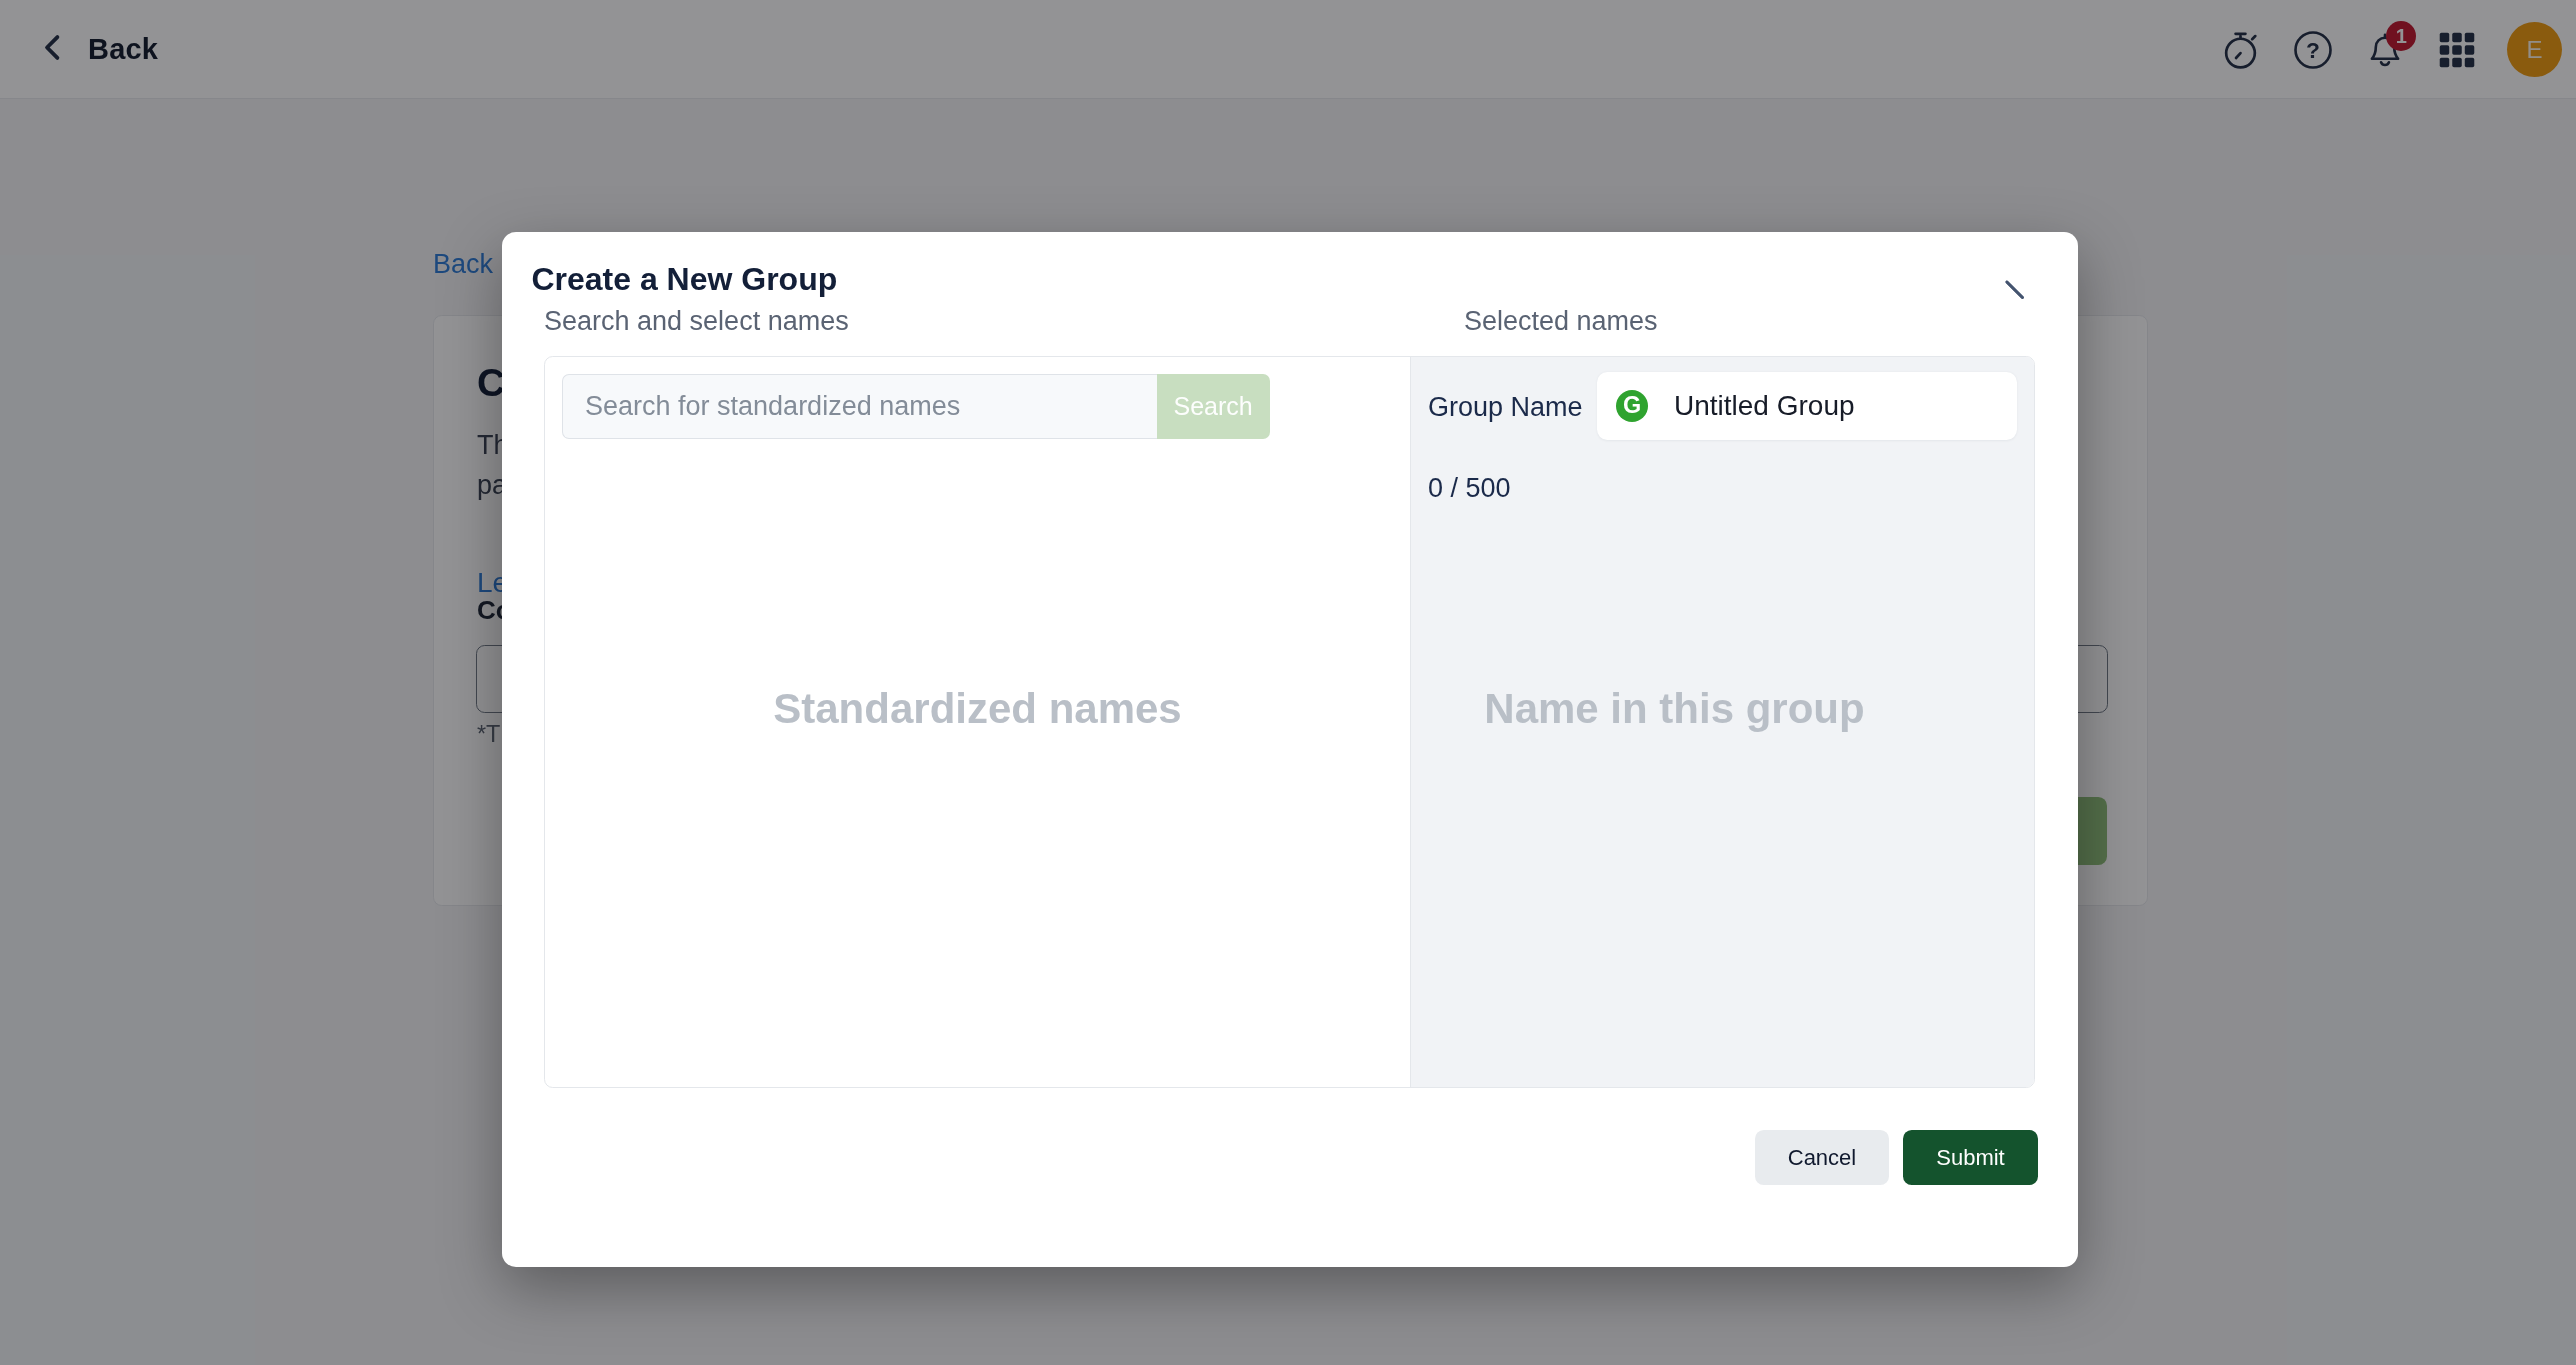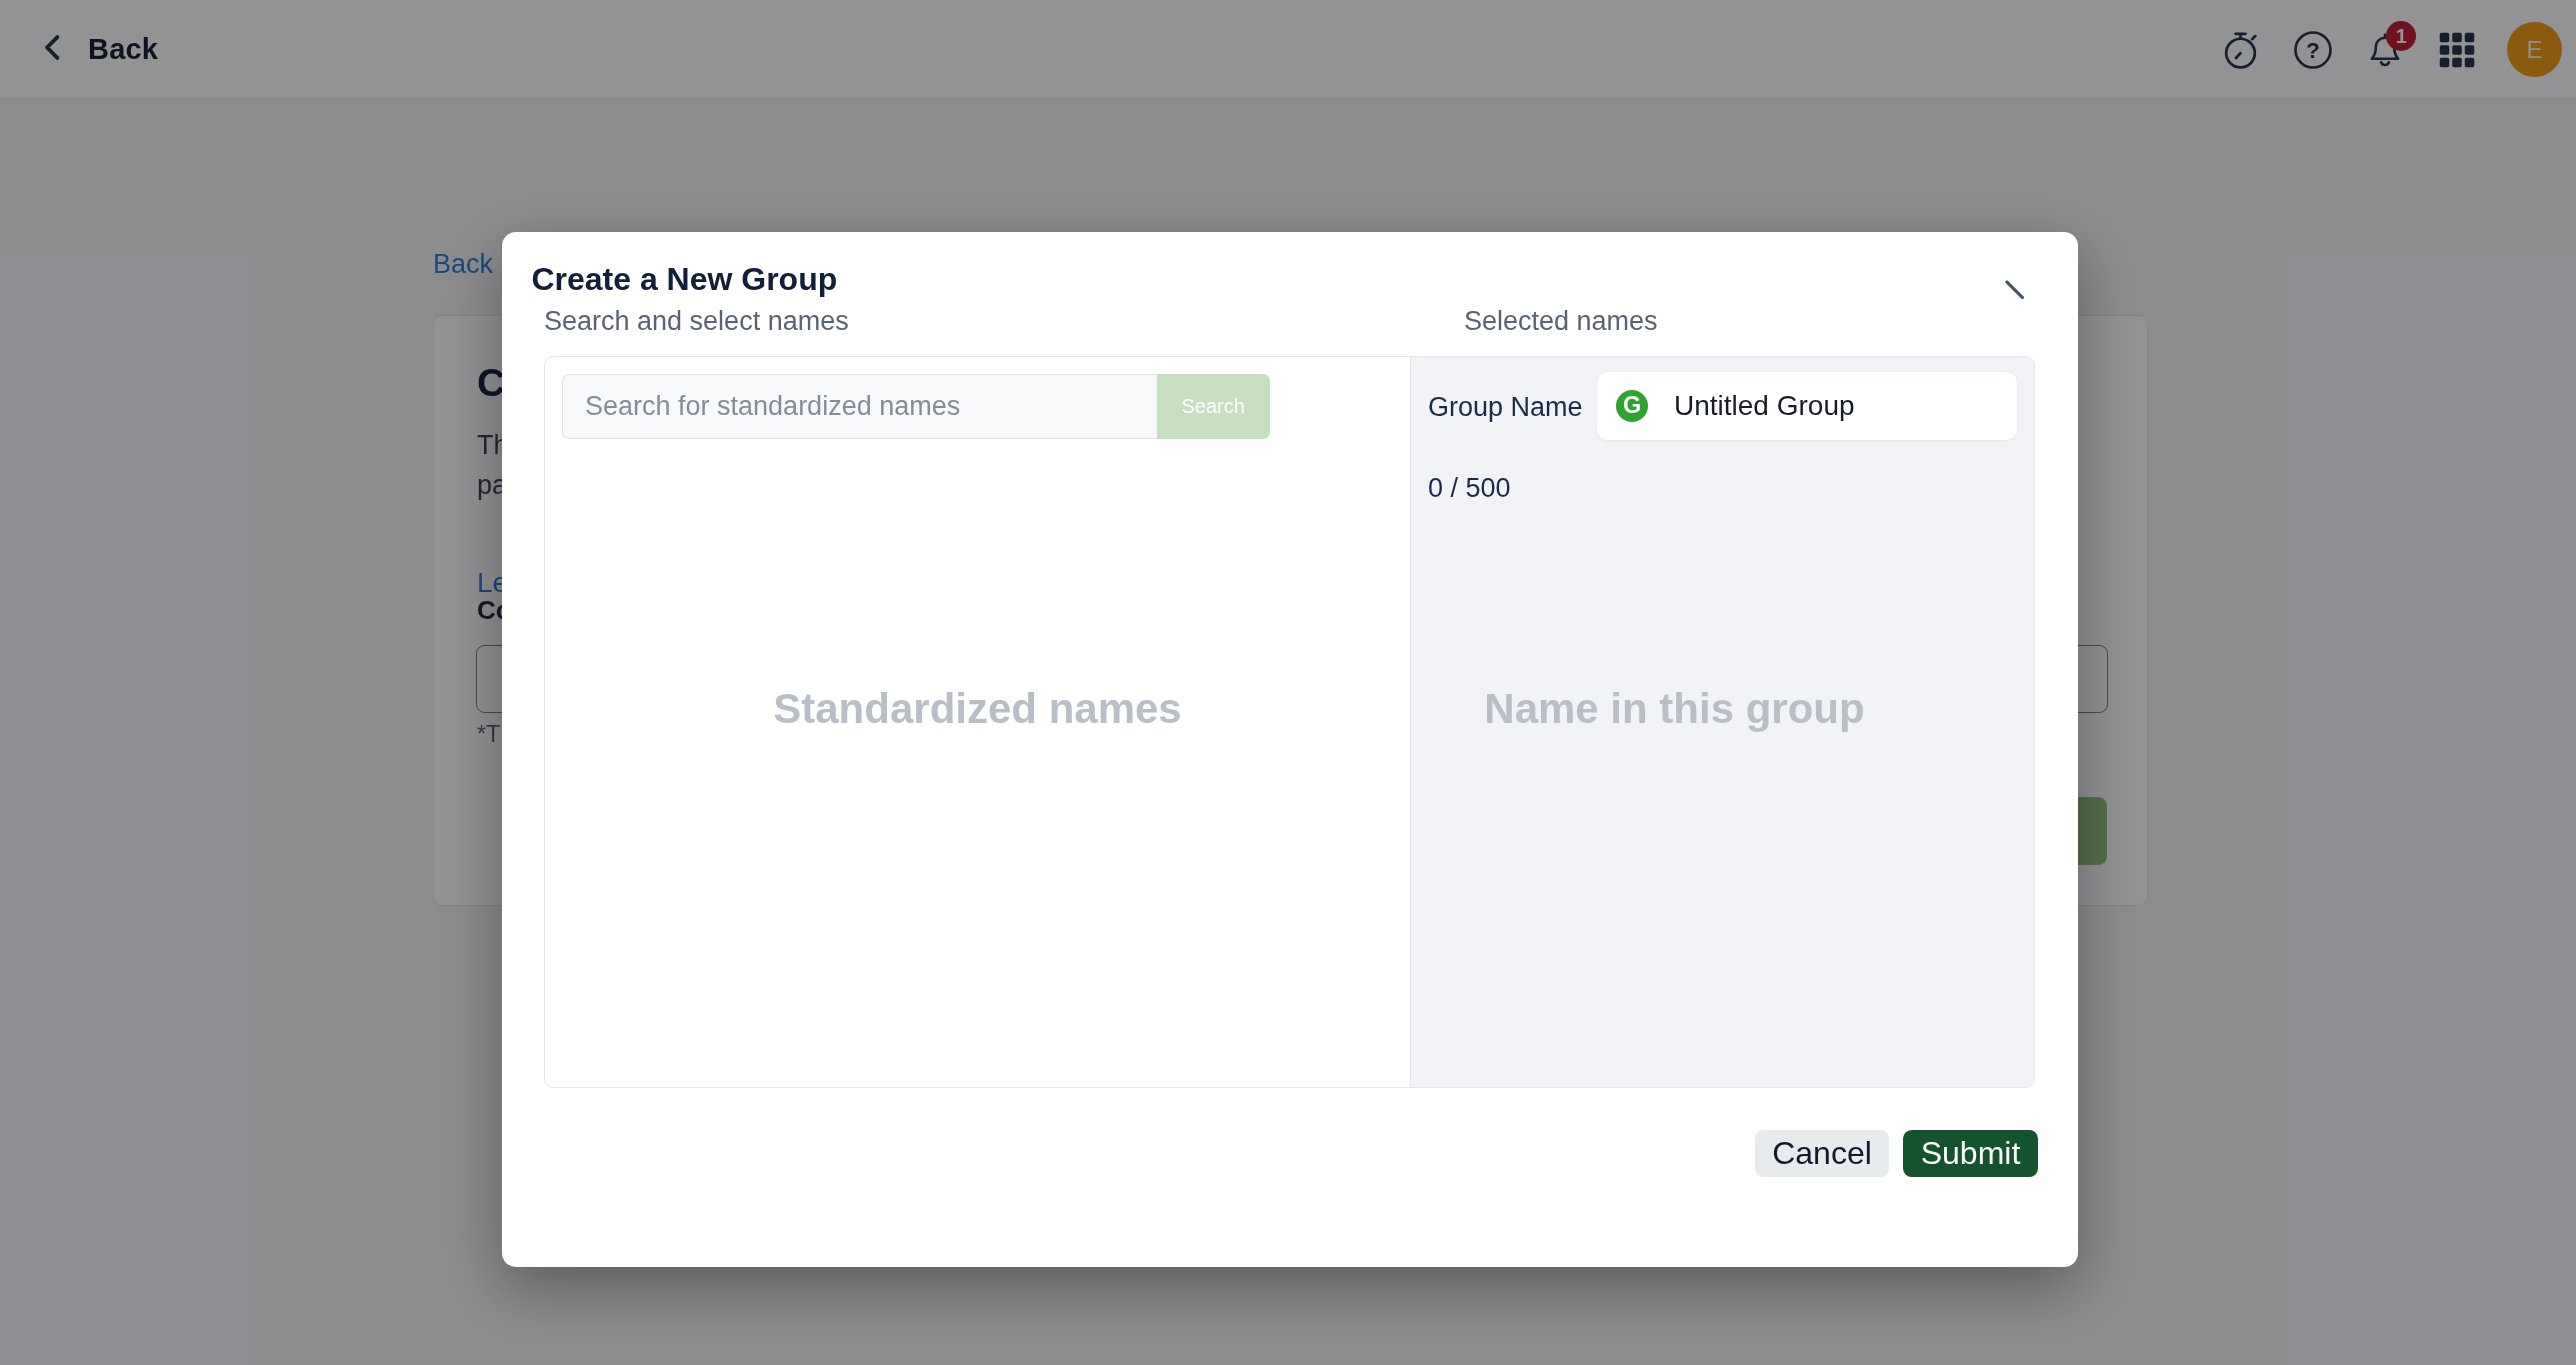--- a/index.html
+++ b/index.html
@@ -84,21 +84,21 @@
   }
   .search-row { position: absolute; left: 16.5px; top: 16.5px; width: 708px; height: 65px; display: flex; }
   .search-input {
     width: 699px; height: 65px; background: #f7f9fb; border: 1.7px solid #dfe3e8; border-right: none;
     border-radius: 7px 0 0 7px; font-size: 27px; padding: 0 22.5px; color: #2a3342; outline: none;
     font-family: "Liberation Sans", sans-serif;
   }
   .search-input::placeholder { color: #838c98; }
   .search-btn {
     width: 134px; height: 65px; background: #c8dec0; border: none; border-radius: 0 7px 7px 0;
-    color: #fdfefd; font-size: 20px; font-family: "Liberation Sans", sans-serif; cursor: default;
+    color: #fdfefd; font-size: 25px; font-family: "Liberation Sans", sans-serif; cursor: default;
   }
   .watermark {
     position: absolute; top: 327px; font-size: 42px; font-weight: 600; color: #b9bfc7;
     text-align: center; line-height: 49px; pointer-events: none;
   }
   .watermark.left { left: 0; width: 865px; }
   .watermark.right { left: 865px; width: 529px; }
 
   .group-label { position: absolute; left: 883px; top: 35px; font-size: 27px; font-weight: 500; color: #1b2a4a; }
   .name-box {
@@ -107,22 +107,22 @@
     padding-left: 19px; box-shadow: 0 0.9px 2.6px rgba(20,30,50,0.06);
   }
   .g-circle {
     width: 32px; height: 32px; border-radius: 50%; background: #2fa32f;
     color: #ffffff; font-size: 23.4px; font-weight: 700; display: flex; align-items: center; justify-content: center;
   }
   .name-box .name-text { font-size: 28px; font-weight: 500; color: #171c28; }
   .counter { position: absolute; left: 883px; top: 116px; font-size: 27px; color: #1b2a4a; }
 
   .modal-btn {
-    position: absolute; top: 898px; height: 47px; border: none; border-radius: 8.7px;
-    font-size: 32px; font-family: "Liberation Sans", sans-serif; cursor: pointer;
+    position: absolute; top: 898px; height: 55px; border: none; border-radius: 8.7px;
+    font-size: 22px; font-family: "Liberation Sans", sans-serif; cursor: pointer;
   }
   .btn-cancel { left: 1253px; width: 134px; background: #e8ebee; color: #10192e; }
   .btn-submit { left: 1401px; width: 135px; background: #14532d; color: #fdfefd; cursor: default; }
 
   .icon-stroke { stroke: #232f46; fill: none; stroke-width: 3; stroke-linecap: round; stroke-linejoin: round; }
   .icon-fill { fill: #232f46; }
 </style>
 </head>
 <body>
 

